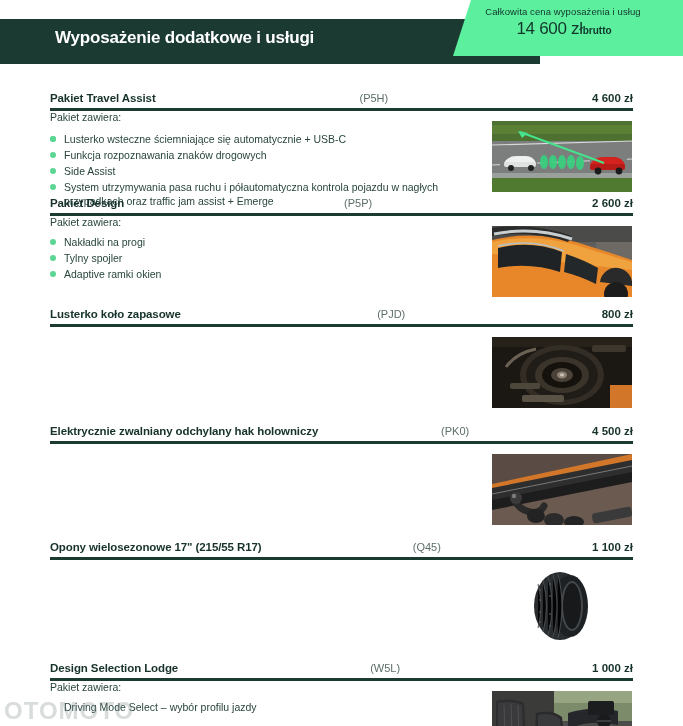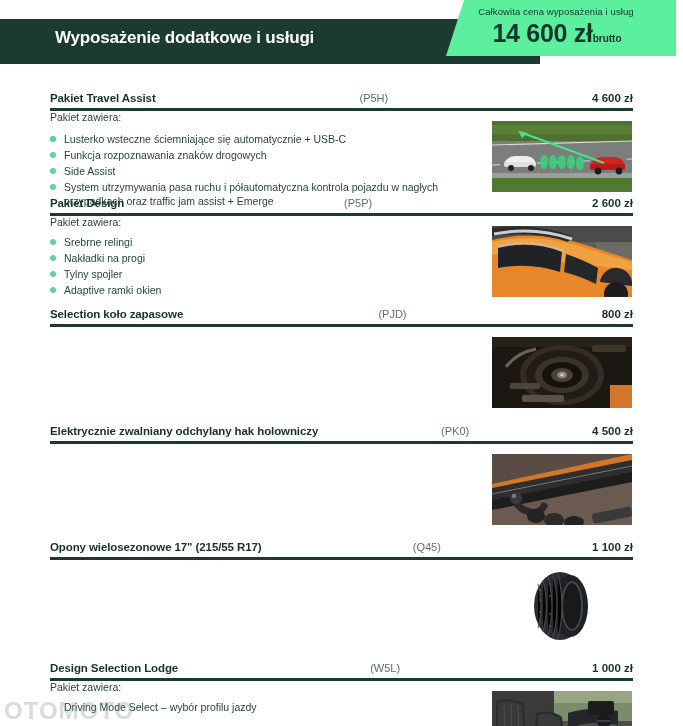--- a/index.html
+++ b/index.html
@@ -36,21 +36,21 @@
     left: 55px;
     top: 28px;
     font-size: 17px;
     font-weight: bold;
     color: #ffffff;
     letter-spacing: -0.2px;
     white-space: nowrap;
   }
   .header-price-panel {
     position: absolute;
-    right: 7px;
+    right: 0;
     top: 0;
     width: 230px;
     height: 56px;
     background: #5cf09e;
     clip-path: polygon(18px 0, 230px 0, 230px 56px, 0 56px);
   }
   .header-price-label {
     position: absolute;
     left: 0;
     right: 10px;
@@ -64,22 +64,22 @@
   .header-price-value {
     position: absolute;
     left: 0;
     right: 8px;
     top: 19px;
     text-align: center;
     white-space: nowrap;
     color: #12352c;
   }
   .header-price-amount {
-    font-size: 25px;
-    font-weight: bold;
+    font-size: 17px;
+    font-weight: normal;
     letter-spacing: -0.3px;
   }
   .header-price-suffix {
     font-size: 10px;
     font-weight: bold;
     vertical-align: baseline;
   }
 
   
   .content {
@@ -250,21 +250,20 @@
     <div class="item" style="">
       <div class="item-head">
         <div class="item-title">Pakiet Design</div>
         <span class="item-code">(P5P)</span>
         <div class="item-price">2 600 zł</div>
       </div>
       <div class="item-rule"></div>
       <div class="item-body" style="height: 80px;">
         <div class="features-intro">Pakiet zawiera:</div>
         <ul class="features">
-          <li><span class="bullet"></span><span>Srebrne relingi</span></li>
           <li><span class="bullet"></span><span>Nakładki na progi</span></li>
           <li><span class="bullet"></span><span>Tylny spojler</span></li>
           <li><span class="bullet"></span><span>Adaptive ramki okien</span></li>
         </ul>
         <div class="thumb">
   <svg width="140" height="71" viewBox="0 0 140 71">
     <rect width="140" height="71" fill="#5d5d5b"></rect>
     <rect x="104" width="36" height="71" fill="#6d6a66"></rect>
     <path d="M0 0 H140 V16 H0 Z" fill="#4b4b49"></path>
 
@@ -280,21 +279,21 @@
     <path d="M6 20 Q40 12 72 25" stroke="#b9c0c4" stroke-width="1.6" fill="none"></path>
 
     <path d="M108 56 a16 16 0 0 1 32 4" fill="#2a2a2a"></path>
     <circle cx="124" cy="68" r="12" fill="#1d1d1d"></circle>
   </svg>
 </div>
       </div>
     </div>
     <div class="item" style="margin-top: 12px;">
       <div class="item-head">
-        <div class="item-title">Selection koło zapasowe</div>
+        <div class="item-title">Lusterko koło zapasowe</div>
         <span class="item-code">(PJD)</span>
         <div class="item-price">800 zł</div>
       </div>
       <div class="item-rule"></div>
       <div class="item-body" style="height: 86px;">
         <div class="thumb">
   <svg width="140" height="71" viewBox="0 0 140 71">
     <rect width="140" height="71" fill="#1b1814"></rect>
     <rect x="0" y="0" width="140" height="10" fill="#262219"></rect>
     <rect x="118" y="48" width="22" height="23" fill="#d2762a"></rect>

